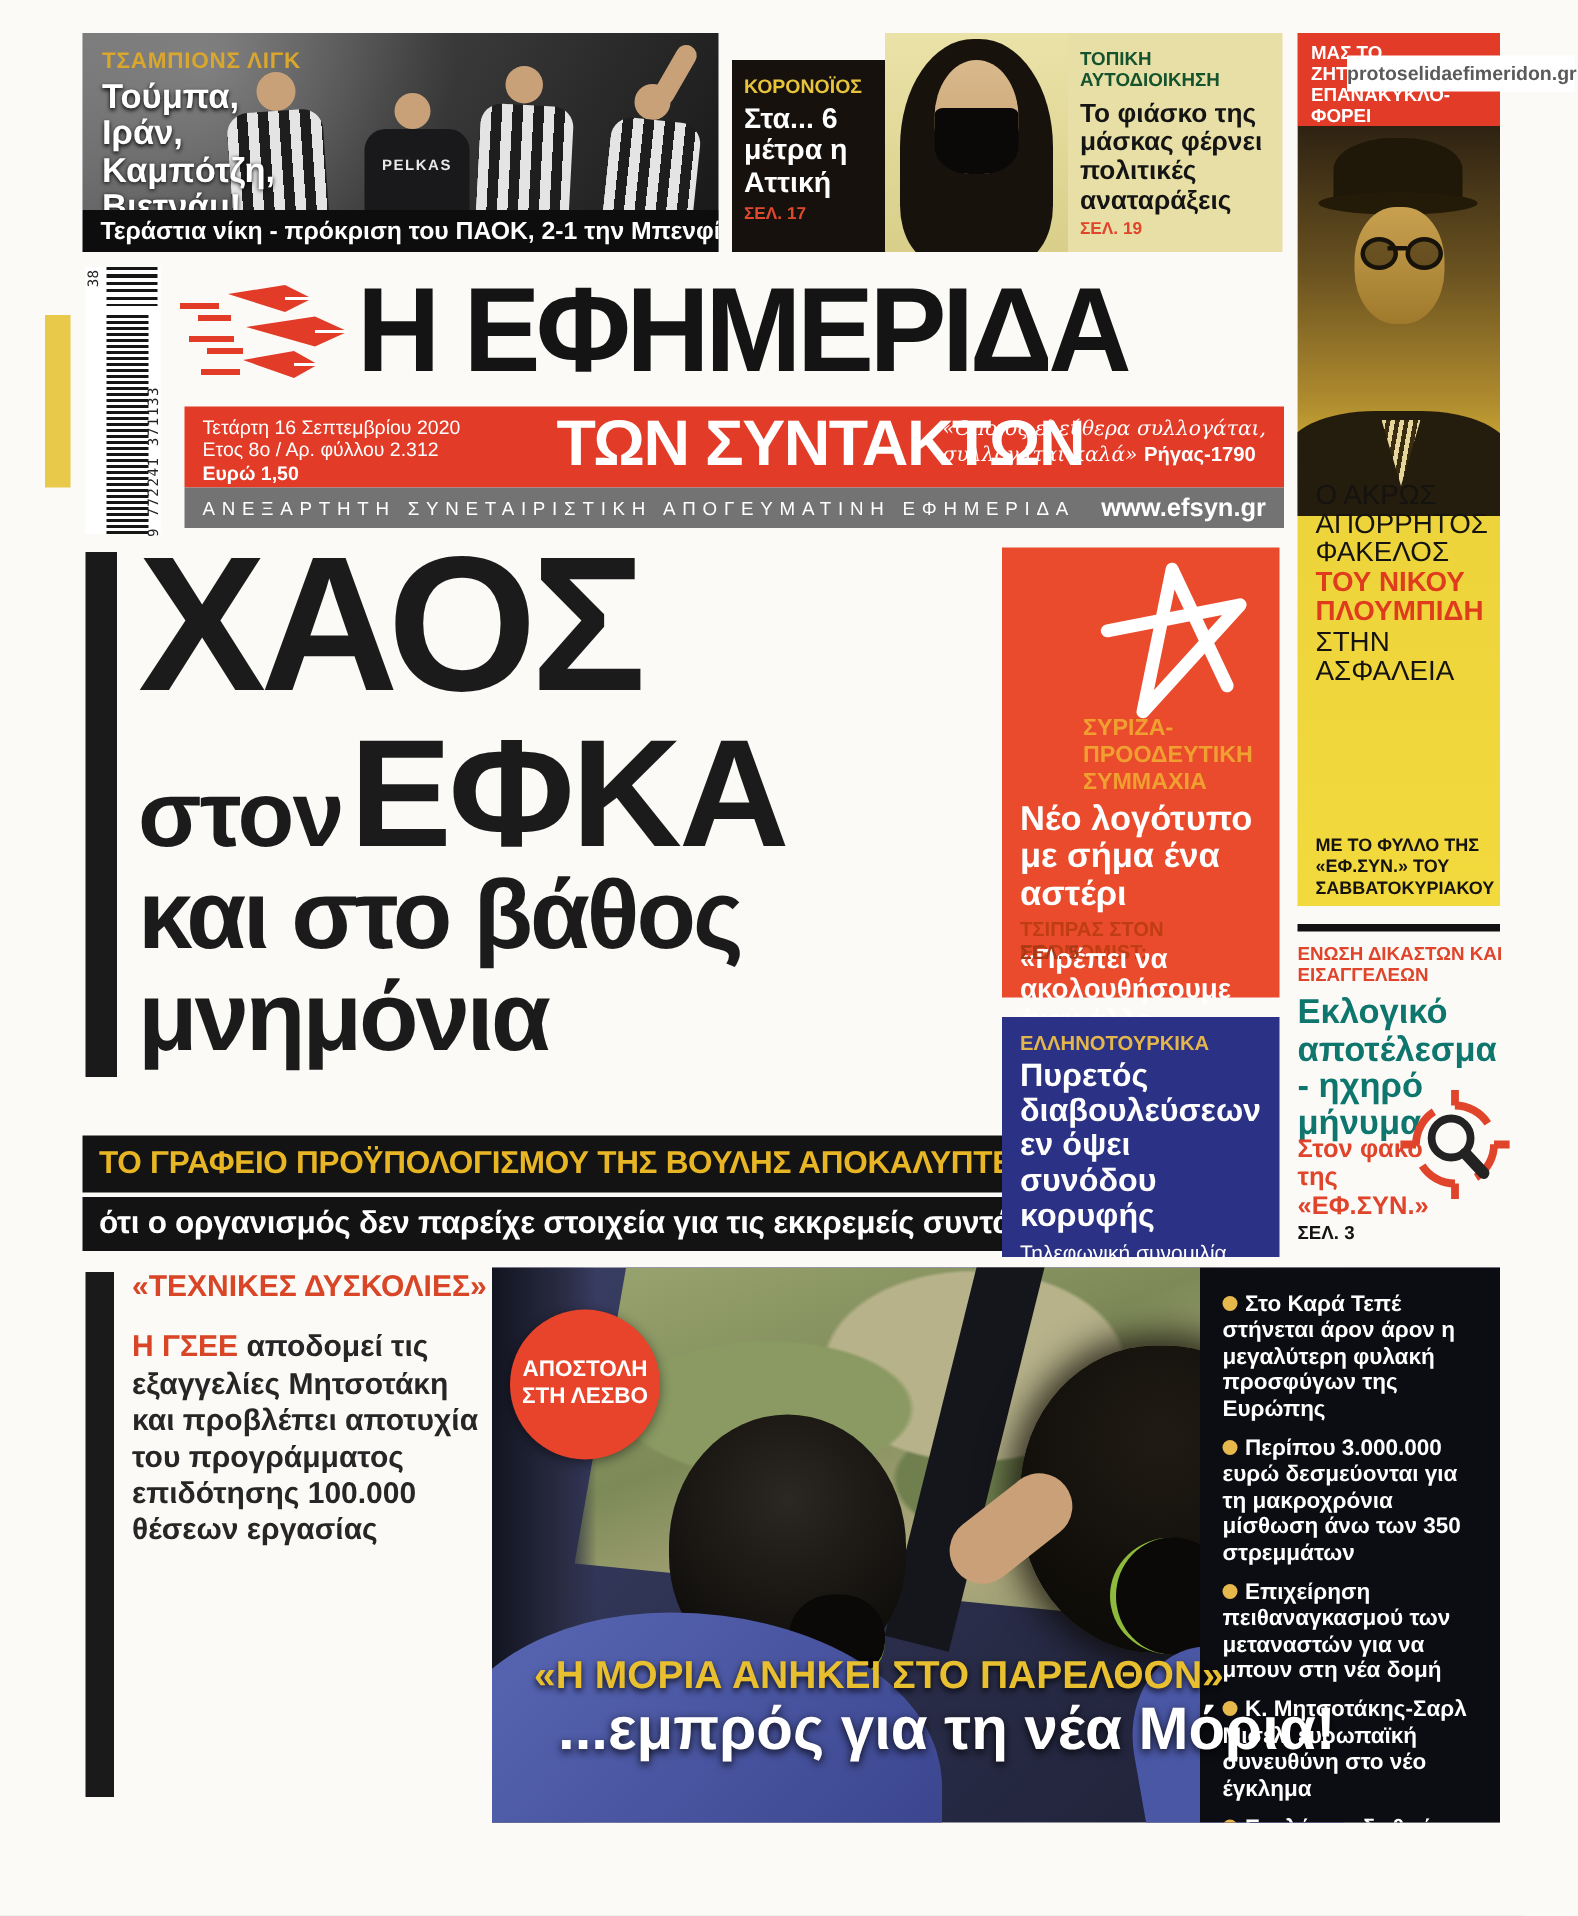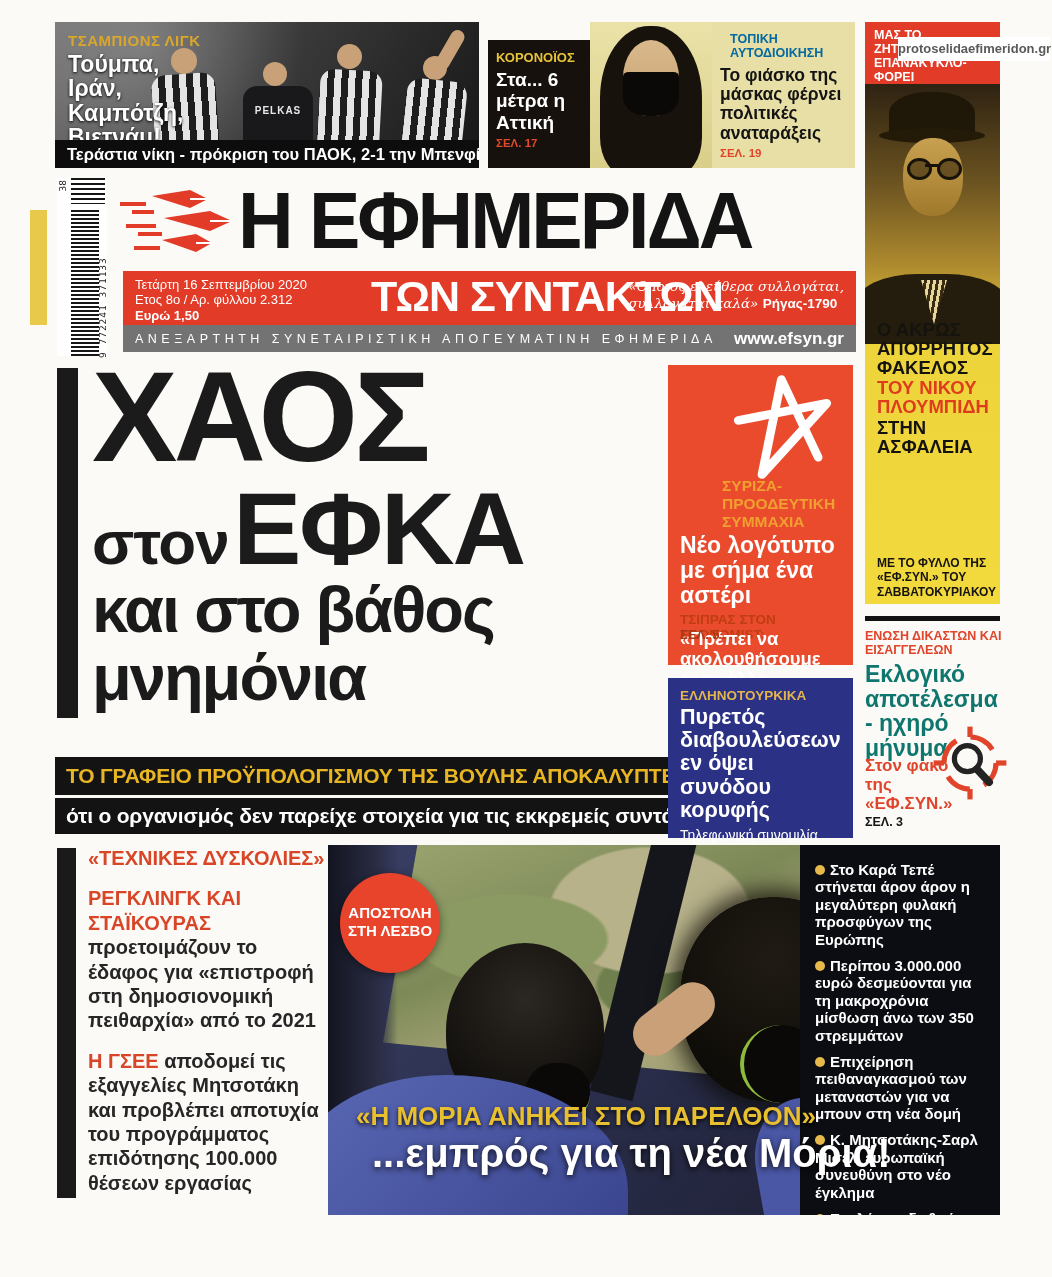--- a/index.html
+++ b/index.html
@@ -22,38 +22,38 @@
   .corona{left:488px;top:40px;width:102px;height:128px;background:#16110d;padding:10px 8px;box-sizing:border-box;}
   .corona-kicker{color:#e7c33a;font-size:13px;font-weight:800;}
   .corona-title{color:#fff;font-size:19px;font-weight:800;line-height:1.12;margin-top:4px;}
   .corona-page{color:#e0492c;font-size:11.5px;font-weight:800;margin-top:4px;}
   .maskbox{left:590px;top:22px;width:265px;height:146px;background:#e7dfa5;overflow:hidden;}
   .mask-photo{left:0;top:0;width:122px;height:146px;background:linear-gradient(#eae2a8,#d9cf8a);}
   .mask-hair{left:10px;top:4px;width:102px;height:150px;background:#17120c;border-radius:48% 48% 26% 26%;}
   .mask-face{left:33px;top:18px;width:56px;height:76px;background:linear-gradient(#d9b98c,#c7a172);border-radius:50% 50% 42% 42%;}
   .mask-mask{left:33px;top:50px;width:56px;height:44px;background:#0b0908;border-radius:10% 10% 42% 42%;}
   .mask-text{left:130px;top:10px;width:128px;}
-  .mask-kicker{color:#0369a1;font-size:12.5px;font-weight:800;line-height:1.15;margin-left:10px;}
+  .mask-kicker{color:#14532d;font-size:12.5px;font-weight:800;line-height:1.15;}
   .mask-title{color:#141414;font-size:17.5px;font-weight:800;line-height:1.1;margin-top:5px;}
   .mask-page{color:#e0442a;font-size:11.5px;font-weight:800;margin-top:4px;}
   
   .promo{left:865px;top:22px;width:135px;height:62px;background:#e23b28;padding:6px 9px;box-sizing:border-box;}
   .promo-text{color:#fff;font-size:12.5px;font-weight:800;line-height:1.12;width:95px;}
   .watermark{left:898px;top:37px;width:152px;height:24px;background:#fff;color:#5a5a5a;font-size:13px;font-weight:800;
              line-height:24px;text-align:center;z-index:60;}
   .ploum{left:865px;top:84px;width:135px;height:520px;background:linear-gradient(#e9cf3a,#f2d93c);overflow:hidden;}
   .ploum-photo{left:0;top:0;width:135px;height:242px;background:linear-gradient(180deg,#2e2212 0%,#6a5220 40%,#ae8a2e 75%,#e0c238 100%);}
   .hat{left:24px;top:8px;width:86px;height:46px;background:#1f1708;border-radius:46% 46% 10% 10%;}
   .brim{left:14px;top:44px;width:106px;height:15px;background:#241a08;border-radius:50%;}
   .face{left:38px;top:54px;width:60px;height:78px;background:linear-gradient(#c8a050,#a07a2c);border-radius:46%;}
   .spec{width:19px;height:16px;border:3px solid #17120a;border-radius:50%;background:rgba(40,28,8,.55);}
   .shoulders{left:-8px;top:190px;width:150px;height:70px;background:#241c0c;border-radius:40% 40% 0 0;}
   .collar{left:56px;top:196px;width:26px;height:44px;background:repeating-linear-gradient(100deg,#e6d69c 0 3px,#3a2c10 3px 6px);
           clip-path:polygon(50% 100%,0 0,100% 0);}
-  .ploum-t1,.ploum-t3{color:#151310;font-size:18.5px;font-weight:700;line-height:1.04;width:120px;}
+  .ploum-t1,.ploum-t3{color:#151310;font-size:18.5px;font-weight:400;line-height:1.04;width:120px;}
   .ploum-t2{color:#df3c1e;font-size:18.5px;font-weight:900;line-height:1.04;width:120px;}
   .satcircle{left:28px;top:388px;width:78px;height:78px;border-radius:50%;background:#e8432b;text-align:center;color:#fff;}
   .sat-day{font-size:12px;font-weight:800;margin-top:18px;}
   .sat-date{font-size:20px;font-weight:800;line-height:1;}
   .ploum-footer{left:12px;top:472px;width:118px;color:#151310;font-size:12px;font-weight:700;line-height:1.2;}
   .divider{left:865px;top:616px;width:135px;height:5px;background:#121212;}
   .judges{left:865px;top:629px;width:140px;height:225px;}
   .judges-kicker{color:#e0442a;font-size:12.5px;font-weight:800;line-height:1.15;}
   .judges-title{color:#0f766e;font-size:23px;font-weight:900;line-height:1.08;margin-top:4px;width:130px;}
   .judges-sub{left:0;top:127px;width:105px;color:#e0442a;font-size:17px;font-weight:800;line-height:1.12;}
@@ -294,21 +294,20 @@
 
   <div class="abs blue">
     <div class="blue-kicker">ΕΛΛΗΝΟΤΟΥΡΚΙΚΑ</div>
     <div class="blue-title">Πυρετός διαβουλεύσεων εν όψει συνόδου κορυφής</div>
     <div class="blue-sub"><span>Τηλεφωνική συνομιλία χθες, Μέρκελ-Μητσοτάκη</span> <span class="blue-page">ΣΕΛ. 4</span></div>
   </div>
 
   <div class="abs hbar2"></div>
   <div class="abs leftcol">
     <p><span class="red">«ΤΕΧΝΙΚΕΣ ΔΥΣΚΟΛΙΕΣ»</span><br></p>
-    <p><span class="red">ΡΕΓΚΛΙΝΓΚ ΚΑΙ ΣΤΑΪΚΟΥΡΑΣ</span><br><span>προετοιμάζουν το έδαφος για «επιστροφή στη δημοσιονομική πειθαρχία» από το 2021</span></p>
     <p><span class="red">Η ΓΣΕΕ</span> <span>αποδομεί τις εξαγγελίες Μητσοτάκη και προβλέπει αποτυχία του προγράμματος επιδότησης 100.000 θέσεων εργασίας</span></p>
 
   </div>
 
   <div class="abs lesbos">
     <div class="abs terrain"></div>
     <div class="abs frame-left"></div>
     <div class="abs framebar"></div>
     <div class="abs head1"></div>
     <div class="abs head2"></div>

